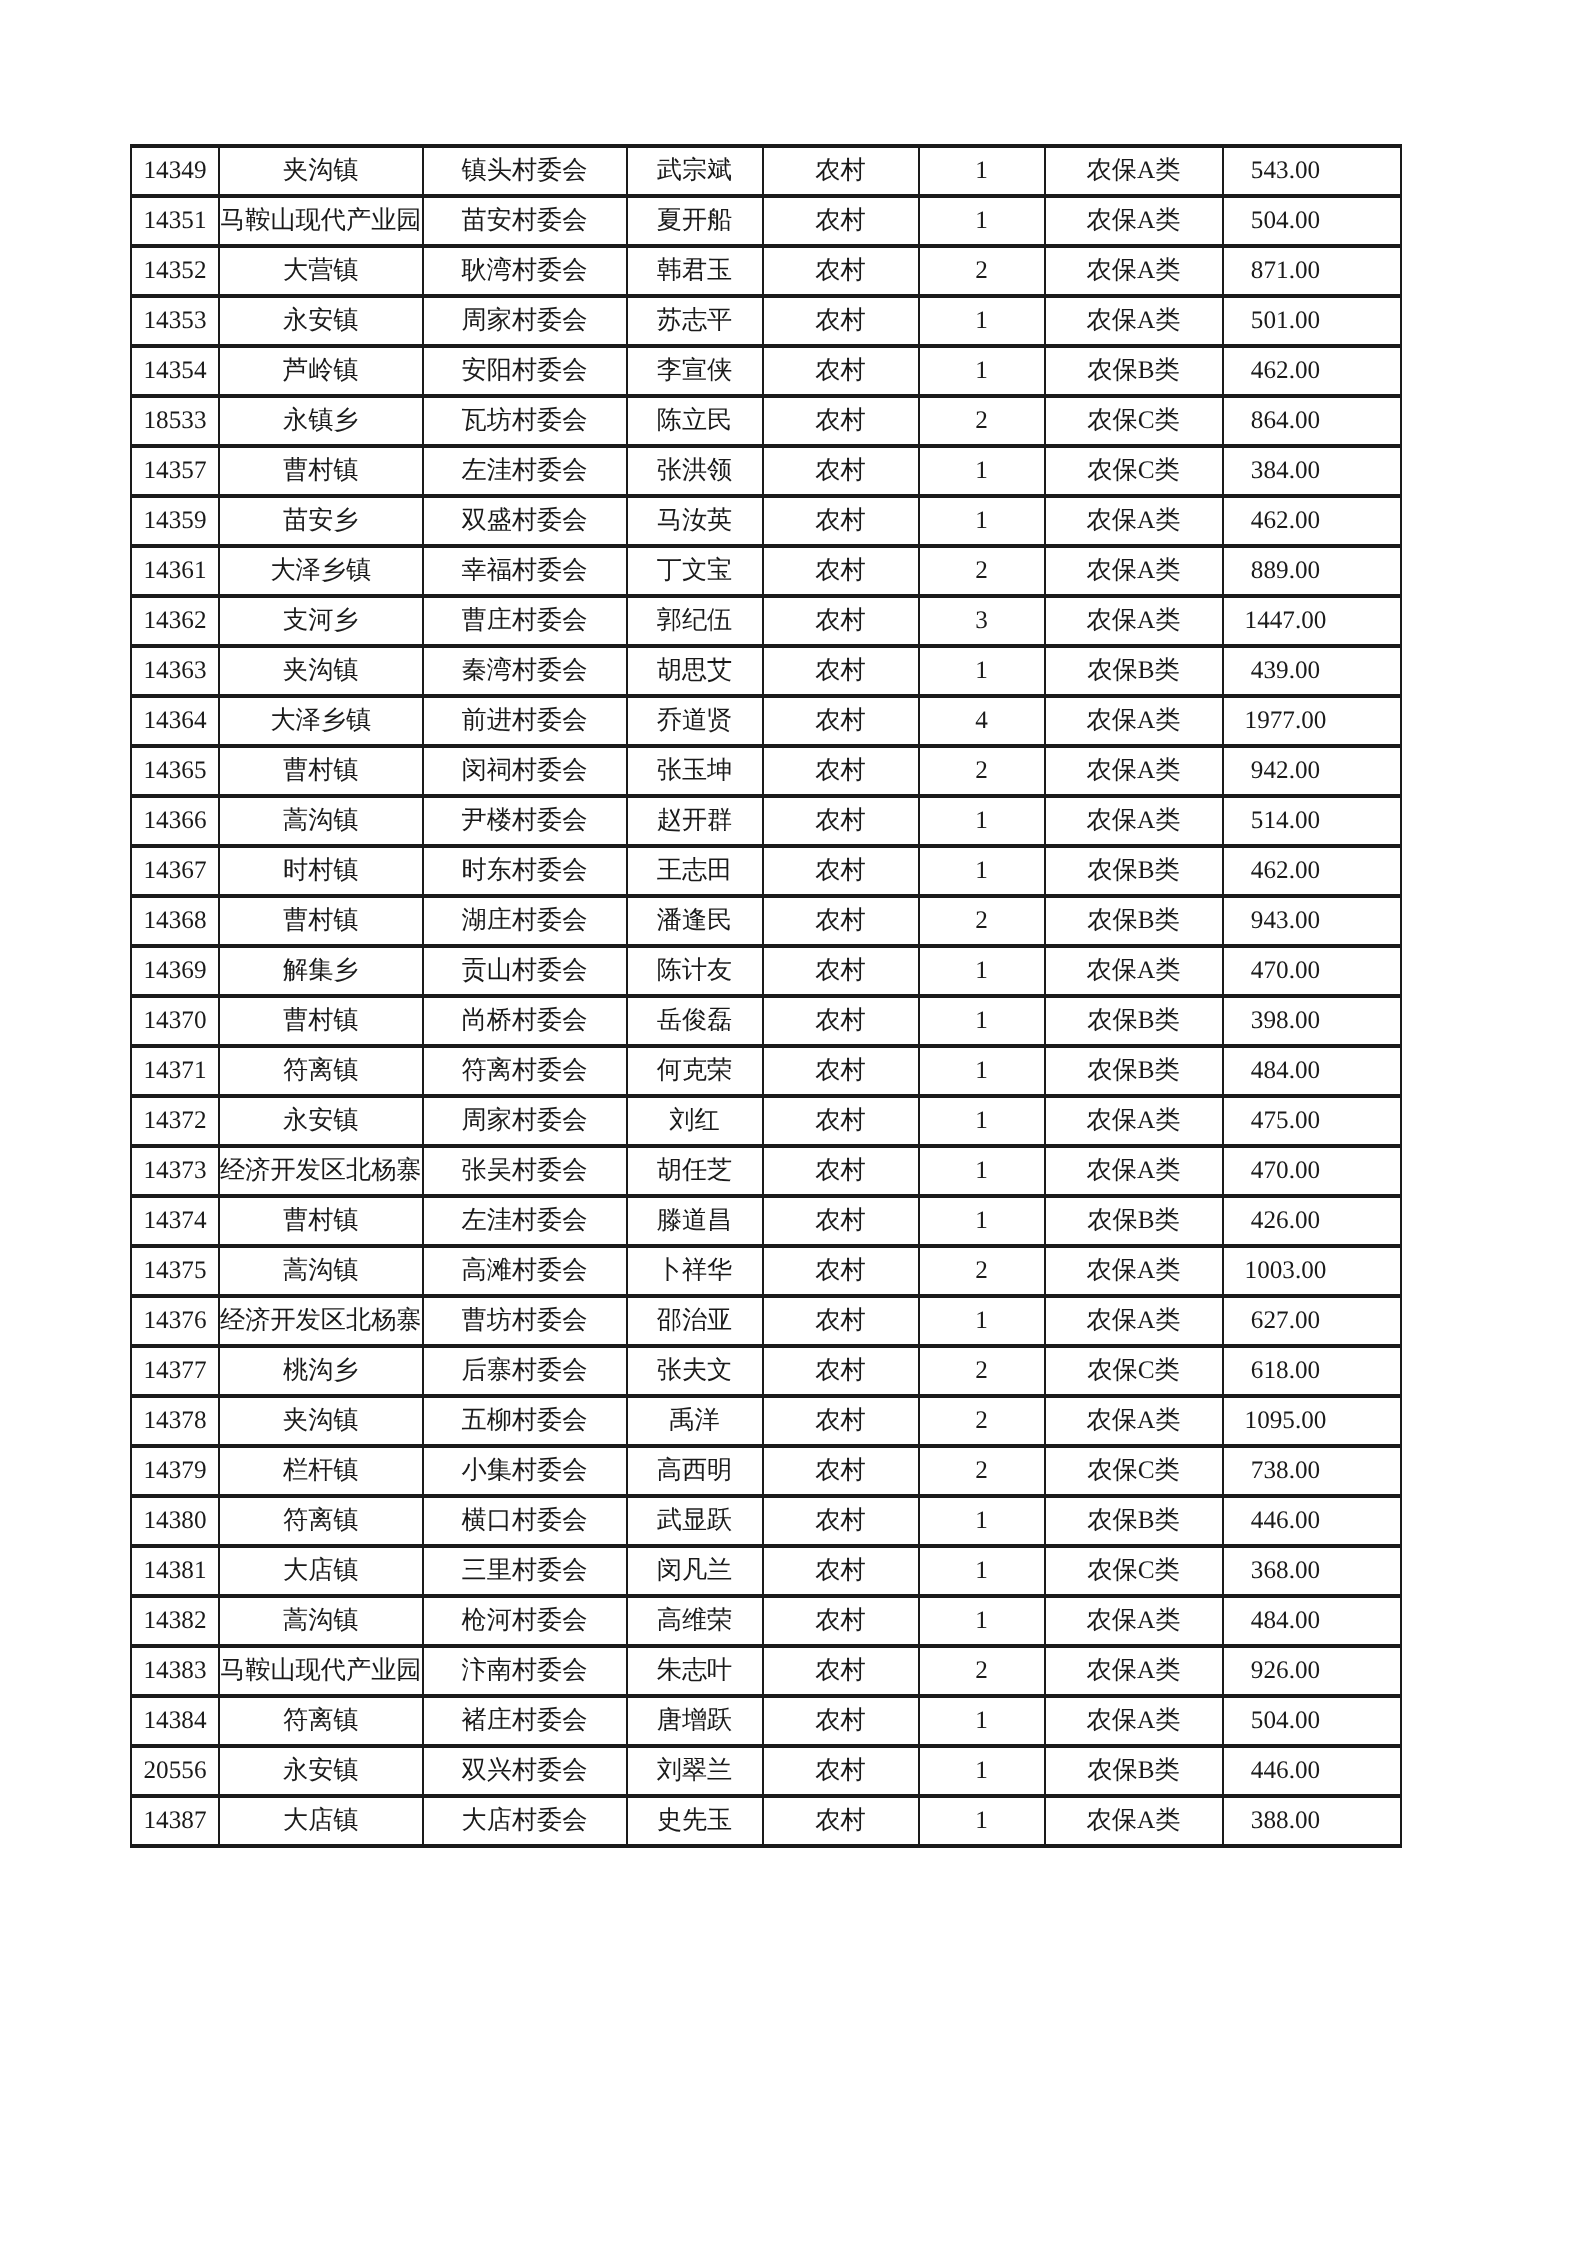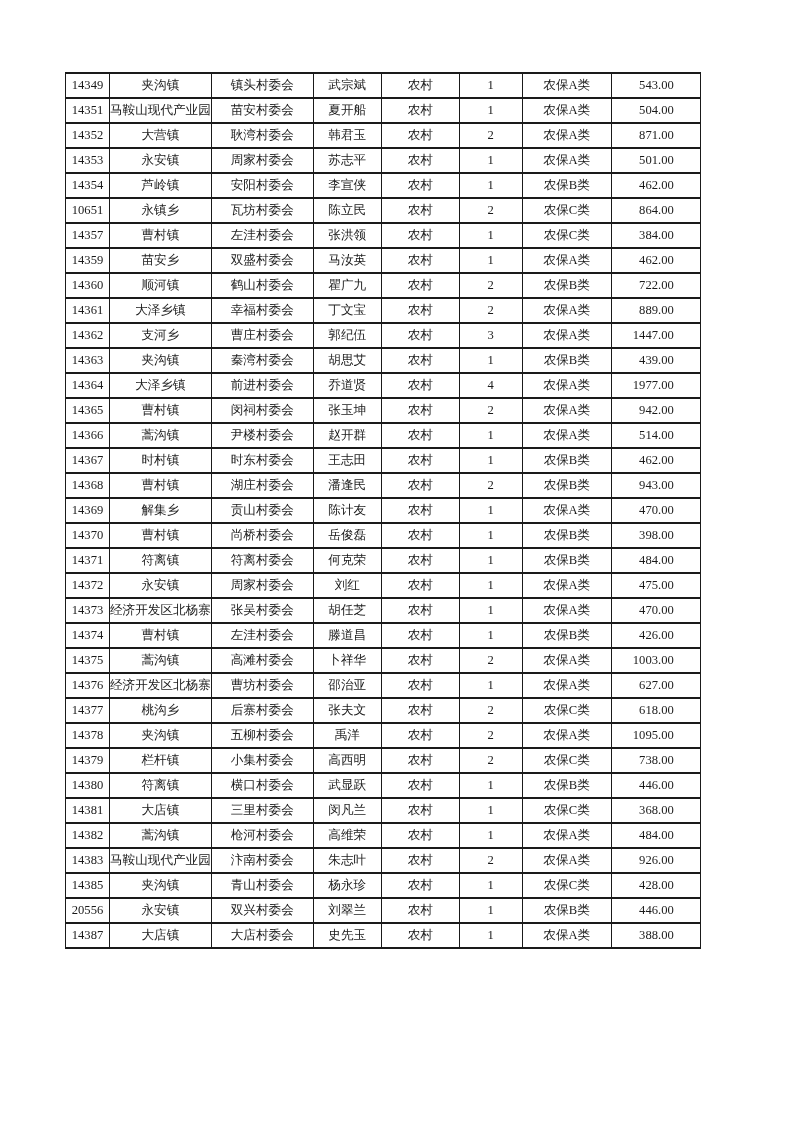--- a/index.html
+++ b/index.html
@@ -29,21 +29,21 @@
     vertical-align: middle;
     overflow: hidden;
   }
   .cw {
     overflow: hidden;
     white-space: nowrap;
     text-align: center;
     width: 100%;
   }
   td.c7 .cw {
-    text-align: right;
+    text-align: center;
     padding-right: 26px;
     box-sizing: border-box;
   }
   
   col.c0 { width: 44px; }
   col.c1 { width: 67px; }
   col.c2 { width: 102px; }
   col.c3 { width: 68px; }
   col.c4 { width: 78px; }
   col.c5 { width: 63px; }
@@ -191,21 +191,21 @@
           </td>
           <td class="c6">
             <div class="cw">农保B类</div>
           </td>
           <td class="c7">
             <div class="cw">462.00</div>
           </td>
         </tr>
         <tr>
           <td class="c0">
-            <div class="cw">10651</div>
+            <div class="cw">18533</div>
           </td>
           <td class="c1">
             <div class="cw">永镇乡</div>
           </td>
           <td class="c2">
             <div class="cw">瓦坊村委会</div>
           </td>
           <td class="c3">
             <div class="cw">陈立民</div>
           </td>
@@ -269,666 +269,640 @@
           </td>
           <td class="c6">
             <div class="cw">农保A类</div>
           </td>
           <td class="c7">
             <div class="cw">462.00</div>
           </td>
         </tr>
         <tr>
           <td class="c0">
-            <div class="cw">14360</div>
-          </td>
-          <td class="c1">
-            <div class="cw">顺河镇</div>
-          </td>
-          <td class="c2">
-            <div class="cw">鹤山村委会</div>
-          </td>
-          <td class="c3">
-            <div class="cw">瞿广九</div>
+            <div class="cw">14361</div>
+          </td>
+          <td class="c1">
+            <div class="cw">大泽乡镇</div>
+          </td>
+          <td class="c2">
+            <div class="cw">幸福村委会</div>
+          </td>
+          <td class="c3">
+            <div class="cw">丁文宝</div>
           </td>
           <td class="c4">
             <div class="cw">农村</div>
           </td>
           <td class="c5">
             <div class="cw">2</div>
           </td>
           <td class="c6">
+            <div class="cw">农保A类</div>
+          </td>
+          <td class="c7">
+            <div class="cw">889.00</div>
+          </td>
+        </tr>
+        <tr>
+          <td class="c0">
+            <div class="cw">14362</div>
+          </td>
+          <td class="c1">
+            <div class="cw">支河乡</div>
+          </td>
+          <td class="c2">
+            <div class="cw">曹庄村委会</div>
+          </td>
+          <td class="c3">
+            <div class="cw">郭纪伍</div>
+          </td>
+          <td class="c4">
+            <div class="cw">农村</div>
+          </td>
+          <td class="c5">
+            <div class="cw">3</div>
+          </td>
+          <td class="c6">
+            <div class="cw">农保A类</div>
+          </td>
+          <td class="c7">
+            <div class="cw">1447.00</div>
+          </td>
+        </tr>
+        <tr>
+          <td class="c0">
+            <div class="cw">14363</div>
+          </td>
+          <td class="c1">
+            <div class="cw">夹沟镇</div>
+          </td>
+          <td class="c2">
+            <div class="cw">秦湾村委会</div>
+          </td>
+          <td class="c3">
+            <div class="cw">胡思艾</div>
+          </td>
+          <td class="c4">
+            <div class="cw">农村</div>
+          </td>
+          <td class="c5">
+            <div class="cw">1</div>
+          </td>
+          <td class="c6">
             <div class="cw">农保B类</div>
           </td>
           <td class="c7">
-            <div class="cw">722.00</div>
-          </td>
-        </tr>
-        <tr>
-          <td class="c0">
-            <div class="cw">14361</div>
+            <div class="cw">439.00</div>
+          </td>
+        </tr>
+        <tr>
+          <td class="c0">
+            <div class="cw">14364</div>
           </td>
           <td class="c1">
             <div class="cw">大泽乡镇</div>
           </td>
           <td class="c2">
-            <div class="cw">幸福村委会</div>
-          </td>
-          <td class="c3">
-            <div class="cw">丁文宝</div>
+            <div class="cw">前进村委会</div>
+          </td>
+          <td class="c3">
+            <div class="cw">乔道贤</div>
+          </td>
+          <td class="c4">
+            <div class="cw">农村</div>
+          </td>
+          <td class="c5">
+            <div class="cw">4</div>
+          </td>
+          <td class="c6">
+            <div class="cw">农保A类</div>
+          </td>
+          <td class="c7">
+            <div class="cw">1977.00</div>
+          </td>
+        </tr>
+        <tr>
+          <td class="c0">
+            <div class="cw">14365</div>
+          </td>
+          <td class="c1">
+            <div class="cw">曹村镇</div>
+          </td>
+          <td class="c2">
+            <div class="cw">闵祠村委会</div>
+          </td>
+          <td class="c3">
+            <div class="cw">张玉坤</div>
           </td>
           <td class="c4">
             <div class="cw">农村</div>
           </td>
           <td class="c5">
             <div class="cw">2</div>
           </td>
           <td class="c6">
             <div class="cw">农保A类</div>
           </td>
           <td class="c7">
-            <div class="cw">889.00</div>
-          </td>
-        </tr>
-        <tr>
-          <td class="c0">
-            <div class="cw">14362</div>
-          </td>
-          <td class="c1">
-            <div class="cw">支河乡</div>
-          </td>
-          <td class="c2">
-            <div class="cw">曹庄村委会</div>
-          </td>
-          <td class="c3">
-            <div class="cw">郭纪伍</div>
-          </td>
-          <td class="c4">
-            <div class="cw">农村</div>
-          </td>
-          <td class="c5">
-            <div class="cw">3</div>
-          </td>
-          <td class="c6">
-            <div class="cw">农保A类</div>
-          </td>
-          <td class="c7">
-            <div class="cw">1447.00</div>
-          </td>
-        </tr>
-        <tr>
-          <td class="c0">
-            <div class="cw">14363</div>
+            <div class="cw">942.00</div>
+          </td>
+        </tr>
+        <tr>
+          <td class="c0">
+            <div class="cw">14366</div>
+          </td>
+          <td class="c1">
+            <div class="cw">蒿沟镇</div>
+          </td>
+          <td class="c2">
+            <div class="cw">尹楼村委会</div>
+          </td>
+          <td class="c3">
+            <div class="cw">赵开群</div>
+          </td>
+          <td class="c4">
+            <div class="cw">农村</div>
+          </td>
+          <td class="c5">
+            <div class="cw">1</div>
+          </td>
+          <td class="c6">
+            <div class="cw">农保A类</div>
+          </td>
+          <td class="c7">
+            <div class="cw">514.00</div>
+          </td>
+        </tr>
+        <tr>
+          <td class="c0">
+            <div class="cw">14367</div>
+          </td>
+          <td class="c1">
+            <div class="cw">时村镇</div>
+          </td>
+          <td class="c2">
+            <div class="cw">时东村委会</div>
+          </td>
+          <td class="c3">
+            <div class="cw">王志田</div>
+          </td>
+          <td class="c4">
+            <div class="cw">农村</div>
+          </td>
+          <td class="c5">
+            <div class="cw">1</div>
+          </td>
+          <td class="c6">
+            <div class="cw">农保B类</div>
+          </td>
+          <td class="c7">
+            <div class="cw">462.00</div>
+          </td>
+        </tr>
+        <tr>
+          <td class="c0">
+            <div class="cw">14368</div>
+          </td>
+          <td class="c1">
+            <div class="cw">曹村镇</div>
+          </td>
+          <td class="c2">
+            <div class="cw">湖庄村委会</div>
+          </td>
+          <td class="c3">
+            <div class="cw">潘逢民</div>
+          </td>
+          <td class="c4">
+            <div class="cw">农村</div>
+          </td>
+          <td class="c5">
+            <div class="cw">2</div>
+          </td>
+          <td class="c6">
+            <div class="cw">农保B类</div>
+          </td>
+          <td class="c7">
+            <div class="cw">943.00</div>
+          </td>
+        </tr>
+        <tr>
+          <td class="c0">
+            <div class="cw">14369</div>
+          </td>
+          <td class="c1">
+            <div class="cw">解集乡</div>
+          </td>
+          <td class="c2">
+            <div class="cw">贡山村委会</div>
+          </td>
+          <td class="c3">
+            <div class="cw">陈计友</div>
+          </td>
+          <td class="c4">
+            <div class="cw">农村</div>
+          </td>
+          <td class="c5">
+            <div class="cw">1</div>
+          </td>
+          <td class="c6">
+            <div class="cw">农保A类</div>
+          </td>
+          <td class="c7">
+            <div class="cw">470.00</div>
+          </td>
+        </tr>
+        <tr>
+          <td class="c0">
+            <div class="cw">14370</div>
+          </td>
+          <td class="c1">
+            <div class="cw">曹村镇</div>
+          </td>
+          <td class="c2">
+            <div class="cw">尚桥村委会</div>
+          </td>
+          <td class="c3">
+            <div class="cw">岳俊磊</div>
+          </td>
+          <td class="c4">
+            <div class="cw">农村</div>
+          </td>
+          <td class="c5">
+            <div class="cw">1</div>
+          </td>
+          <td class="c6">
+            <div class="cw">农保B类</div>
+          </td>
+          <td class="c7">
+            <div class="cw">398.00</div>
+          </td>
+        </tr>
+        <tr>
+          <td class="c0">
+            <div class="cw">14371</div>
+          </td>
+          <td class="c1">
+            <div class="cw">符离镇</div>
+          </td>
+          <td class="c2">
+            <div class="cw">符离村委会</div>
+          </td>
+          <td class="c3">
+            <div class="cw">何克荣</div>
+          </td>
+          <td class="c4">
+            <div class="cw">农村</div>
+          </td>
+          <td class="c5">
+            <div class="cw">1</div>
+          </td>
+          <td class="c6">
+            <div class="cw">农保B类</div>
+          </td>
+          <td class="c7">
+            <div class="cw">484.00</div>
+          </td>
+        </tr>
+        <tr>
+          <td class="c0">
+            <div class="cw">14372</div>
+          </td>
+          <td class="c1">
+            <div class="cw">永安镇</div>
+          </td>
+          <td class="c2">
+            <div class="cw">周家村委会</div>
+          </td>
+          <td class="c3">
+            <div class="cw">刘红</div>
+          </td>
+          <td class="c4">
+            <div class="cw">农村</div>
+          </td>
+          <td class="c5">
+            <div class="cw">1</div>
+          </td>
+          <td class="c6">
+            <div class="cw">农保A类</div>
+          </td>
+          <td class="c7">
+            <div class="cw">475.00</div>
+          </td>
+        </tr>
+        <tr>
+          <td class="c0">
+            <div class="cw">14373</div>
+          </td>
+          <td class="c1">
+            <div class="cw">经济开发区北杨寨</div>
+          </td>
+          <td class="c2">
+            <div class="cw">张吴村委会</div>
+          </td>
+          <td class="c3">
+            <div class="cw">胡任芝</div>
+          </td>
+          <td class="c4">
+            <div class="cw">农村</div>
+          </td>
+          <td class="c5">
+            <div class="cw">1</div>
+          </td>
+          <td class="c6">
+            <div class="cw">农保A类</div>
+          </td>
+          <td class="c7">
+            <div class="cw">470.00</div>
+          </td>
+        </tr>
+        <tr>
+          <td class="c0">
+            <div class="cw">14374</div>
+          </td>
+          <td class="c1">
+            <div class="cw">曹村镇</div>
+          </td>
+          <td class="c2">
+            <div class="cw">左洼村委会</div>
+          </td>
+          <td class="c3">
+            <div class="cw">滕道昌</div>
+          </td>
+          <td class="c4">
+            <div class="cw">农村</div>
+          </td>
+          <td class="c5">
+            <div class="cw">1</div>
+          </td>
+          <td class="c6">
+            <div class="cw">农保B类</div>
+          </td>
+          <td class="c7">
+            <div class="cw">426.00</div>
+          </td>
+        </tr>
+        <tr>
+          <td class="c0">
+            <div class="cw">14375</div>
+          </td>
+          <td class="c1">
+            <div class="cw">蒿沟镇</div>
+          </td>
+          <td class="c2">
+            <div class="cw">高滩村委会</div>
+          </td>
+          <td class="c3">
+            <div class="cw">卜祥华</div>
+          </td>
+          <td class="c4">
+            <div class="cw">农村</div>
+          </td>
+          <td class="c5">
+            <div class="cw">2</div>
+          </td>
+          <td class="c6">
+            <div class="cw">农保A类</div>
+          </td>
+          <td class="c7">
+            <div class="cw">1003.00</div>
+          </td>
+        </tr>
+        <tr>
+          <td class="c0">
+            <div class="cw">14376</div>
+          </td>
+          <td class="c1">
+            <div class="cw">经济开发区北杨寨</div>
+          </td>
+          <td class="c2">
+            <div class="cw">曹坊村委会</div>
+          </td>
+          <td class="c3">
+            <div class="cw">邵治亚</div>
+          </td>
+          <td class="c4">
+            <div class="cw">农村</div>
+          </td>
+          <td class="c5">
+            <div class="cw">1</div>
+          </td>
+          <td class="c6">
+            <div class="cw">农保A类</div>
+          </td>
+          <td class="c7">
+            <div class="cw">627.00</div>
+          </td>
+        </tr>
+        <tr>
+          <td class="c0">
+            <div class="cw">14377</div>
+          </td>
+          <td class="c1">
+            <div class="cw">桃沟乡</div>
+          </td>
+          <td class="c2">
+            <div class="cw">后寨村委会</div>
+          </td>
+          <td class="c3">
+            <div class="cw">张夫文</div>
+          </td>
+          <td class="c4">
+            <div class="cw">农村</div>
+          </td>
+          <td class="c5">
+            <div class="cw">2</div>
+          </td>
+          <td class="c6">
+            <div class="cw">农保C类</div>
+          </td>
+          <td class="c7">
+            <div class="cw">618.00</div>
+          </td>
+        </tr>
+        <tr>
+          <td class="c0">
+            <div class="cw">14378</div>
           </td>
           <td class="c1">
             <div class="cw">夹沟镇</div>
           </td>
           <td class="c2">
-            <div class="cw">秦湾村委会</div>
-          </td>
-          <td class="c3">
-            <div class="cw">胡思艾</div>
+            <div class="cw">五柳村委会</div>
+          </td>
+          <td class="c3">
+            <div class="cw">禹洋</div>
+          </td>
+          <td class="c4">
+            <div class="cw">农村</div>
+          </td>
+          <td class="c5">
+            <div class="cw">2</div>
+          </td>
+          <td class="c6">
+            <div class="cw">农保A类</div>
+          </td>
+          <td class="c7">
+            <div class="cw">1095.00</div>
+          </td>
+        </tr>
+        <tr>
+          <td class="c0">
+            <div class="cw">14379</div>
+          </td>
+          <td class="c1">
+            <div class="cw">栏杆镇</div>
+          </td>
+          <td class="c2">
+            <div class="cw">小集村委会</div>
+          </td>
+          <td class="c3">
+            <div class="cw">高西明</div>
+          </td>
+          <td class="c4">
+            <div class="cw">农村</div>
+          </td>
+          <td class="c5">
+            <div class="cw">2</div>
+          </td>
+          <td class="c6">
+            <div class="cw">农保C类</div>
+          </td>
+          <td class="c7">
+            <div class="cw">738.00</div>
+          </td>
+        </tr>
+        <tr>
+          <td class="c0">
+            <div class="cw">14380</div>
+          </td>
+          <td class="c1">
+            <div class="cw">符离镇</div>
+          </td>
+          <td class="c2">
+            <div class="cw">横口村委会</div>
+          </td>
+          <td class="c3">
+            <div class="cw">武显跃</div>
           </td>
           <td class="c4">
             <div class="cw">农村</div>
           </td>
           <td class="c5">
             <div class="cw">1</div>
           </td>
           <td class="c6">
             <div class="cw">农保B类</div>
           </td>
           <td class="c7">
-            <div class="cw">439.00</div>
-          </td>
-        </tr>
-        <tr>
-          <td class="c0">
-            <div class="cw">14364</div>
-          </td>
-          <td class="c1">
-            <div class="cw">大泽乡镇</div>
-          </td>
-          <td class="c2">
-            <div class="cw">前进村委会</div>
-          </td>
-          <td class="c3">
-            <div class="cw">乔道贤</div>
-          </td>
-          <td class="c4">
-            <div class="cw">农村</div>
-          </td>
-          <td class="c5">
-            <div class="cw">4</div>
-          </td>
-          <td class="c6">
-            <div class="cw">农保A类</div>
-          </td>
-          <td class="c7">
-            <div class="cw">1977.00</div>
-          </td>
-        </tr>
-        <tr>
-          <td class="c0">
-            <div class="cw">14365</div>
-          </td>
-          <td class="c1">
-            <div class="cw">曹村镇</div>
-          </td>
-          <td class="c2">
-            <div class="cw">闵祠村委会</div>
-          </td>
-          <td class="c3">
-            <div class="cw">张玉坤</div>
+            <div class="cw">446.00</div>
+          </td>
+        </tr>
+        <tr>
+          <td class="c0">
+            <div class="cw">14381</div>
+          </td>
+          <td class="c1">
+            <div class="cw">大店镇</div>
+          </td>
+          <td class="c2">
+            <div class="cw">三里村委会</div>
+          </td>
+          <td class="c3">
+            <div class="cw">闵凡兰</div>
+          </td>
+          <td class="c4">
+            <div class="cw">农村</div>
+          </td>
+          <td class="c5">
+            <div class="cw">1</div>
+          </td>
+          <td class="c6">
+            <div class="cw">农保C类</div>
+          </td>
+          <td class="c7">
+            <div class="cw">368.00</div>
+          </td>
+        </tr>
+        <tr>
+          <td class="c0">
+            <div class="cw">14382</div>
+          </td>
+          <td class="c1">
+            <div class="cw">蒿沟镇</div>
+          </td>
+          <td class="c2">
+            <div class="cw">枪河村委会</div>
+          </td>
+          <td class="c3">
+            <div class="cw">高维荣</div>
+          </td>
+          <td class="c4">
+            <div class="cw">农村</div>
+          </td>
+          <td class="c5">
+            <div class="cw">1</div>
+          </td>
+          <td class="c6">
+            <div class="cw">农保A类</div>
+          </td>
+          <td class="c7">
+            <div class="cw">484.00</div>
+          </td>
+        </tr>
+        <tr>
+          <td class="c0">
+            <div class="cw">14383</div>
+          </td>
+          <td class="c1">
+            <div class="cw">马鞍山现代产业园</div>
+          </td>
+          <td class="c2">
+            <div class="cw">汴南村委会</div>
+          </td>
+          <td class="c3">
+            <div class="cw">朱志叶</div>
           </td>
           <td class="c4">
             <div class="cw">农村</div>
           </td>
           <td class="c5">
             <div class="cw">2</div>
           </td>
           <td class="c6">
             <div class="cw">农保A类</div>
           </td>
           <td class="c7">
-            <div class="cw">942.00</div>
-          </td>
-        </tr>
-        <tr>
-          <td class="c0">
-            <div class="cw">14366</div>
-          </td>
-          <td class="c1">
-            <div class="cw">蒿沟镇</div>
-          </td>
-          <td class="c2">
-            <div class="cw">尹楼村委会</div>
-          </td>
-          <td class="c3">
-            <div class="cw">赵开群</div>
-          </td>
-          <td class="c4">
-            <div class="cw">农村</div>
-          </td>
-          <td class="c5">
-            <div class="cw">1</div>
-          </td>
-          <td class="c6">
-            <div class="cw">农保A类</div>
-          </td>
-          <td class="c7">
-            <div class="cw">514.00</div>
-          </td>
-        </tr>
-        <tr>
-          <td class="c0">
-            <div class="cw">14367</div>
-          </td>
-          <td class="c1">
-            <div class="cw">时村镇</div>
-          </td>
-          <td class="c2">
-            <div class="cw">时东村委会</div>
-          </td>
-          <td class="c3">
-            <div class="cw">王志田</div>
-          </td>
-          <td class="c4">
-            <div class="cw">农村</div>
-          </td>
-          <td class="c5">
-            <div class="cw">1</div>
-          </td>
-          <td class="c6">
-            <div class="cw">农保B类</div>
-          </td>
-          <td class="c7">
-            <div class="cw">462.00</div>
-          </td>
-        </tr>
-        <tr>
-          <td class="c0">
-            <div class="cw">14368</div>
-          </td>
-          <td class="c1">
-            <div class="cw">曹村镇</div>
-          </td>
-          <td class="c2">
-            <div class="cw">湖庄村委会</div>
-          </td>
-          <td class="c3">
-            <div class="cw">潘逢民</div>
-          </td>
-          <td class="c4">
-            <div class="cw">农村</div>
-          </td>
-          <td class="c5">
-            <div class="cw">2</div>
-          </td>
-          <td class="c6">
-            <div class="cw">农保B类</div>
-          </td>
-          <td class="c7">
-            <div class="cw">943.00</div>
-          </td>
-        </tr>
-        <tr>
-          <td class="c0">
-            <div class="cw">14369</div>
-          </td>
-          <td class="c1">
-            <div class="cw">解集乡</div>
-          </td>
-          <td class="c2">
-            <div class="cw">贡山村委会</div>
-          </td>
-          <td class="c3">
-            <div class="cw">陈计友</div>
-          </td>
-          <td class="c4">
-            <div class="cw">农村</div>
-          </td>
-          <td class="c5">
-            <div class="cw">1</div>
-          </td>
-          <td class="c6">
-            <div class="cw">农保A类</div>
-          </td>
-          <td class="c7">
-            <div class="cw">470.00</div>
-          </td>
-        </tr>
-        <tr>
-          <td class="c0">
-            <div class="cw">14370</div>
-          </td>
-          <td class="c1">
-            <div class="cw">曹村镇</div>
-          </td>
-          <td class="c2">
-            <div class="cw">尚桥村委会</div>
-          </td>
-          <td class="c3">
-            <div class="cw">岳俊磊</div>
-          </td>
-          <td class="c4">
-            <div class="cw">农村</div>
-          </td>
-          <td class="c5">
-            <div class="cw">1</div>
-          </td>
-          <td class="c6">
-            <div class="cw">农保B类</div>
-          </td>
-          <td class="c7">
-            <div class="cw">398.00</div>
-          </td>
-        </tr>
-        <tr>
-          <td class="c0">
-            <div class="cw">14371</div>
+            <div class="cw">926.00</div>
+          </td>
+        </tr>
+        <tr>
+          <td class="c0">
+            <div class="cw">14384</div>
           </td>
           <td class="c1">
             <div class="cw">符离镇</div>
           </td>
           <td class="c2">
-            <div class="cw">符离村委会</div>
-          </td>
-          <td class="c3">
-            <div class="cw">何克荣</div>
-          </td>
-          <td class="c4">
-            <div class="cw">农村</div>
-          </td>
-          <td class="c5">
-            <div class="cw">1</div>
-          </td>
-          <td class="c6">
-            <div class="cw">农保B类</div>
-          </td>
-          <td class="c7">
-            <div class="cw">484.00</div>
-          </td>
-        </tr>
-        <tr>
-          <td class="c0">
-            <div class="cw">14372</div>
-          </td>
-          <td class="c1">
-            <div class="cw">永安镇</div>
-          </td>
-          <td class="c2">
-            <div class="cw">周家村委会</div>
-          </td>
-          <td class="c3">
-            <div class="cw">刘红</div>
-          </td>
-          <td class="c4">
-            <div class="cw">农村</div>
-          </td>
-          <td class="c5">
-            <div class="cw">1</div>
-          </td>
-          <td class="c6">
-            <div class="cw">农保A类</div>
-          </td>
-          <td class="c7">
-            <div class="cw">475.00</div>
-          </td>
-        </tr>
-        <tr>
-          <td class="c0">
-            <div class="cw">14373</div>
-          </td>
-          <td class="c1">
-            <div class="cw">经济开发区北杨寨</div>
-          </td>
-          <td class="c2">
-            <div class="cw">张吴村委会</div>
-          </td>
-          <td class="c3">
-            <div class="cw">胡任芝</div>
-          </td>
-          <td class="c4">
-            <div class="cw">农村</div>
-          </td>
-          <td class="c5">
-            <div class="cw">1</div>
-          </td>
-          <td class="c6">
-            <div class="cw">农保A类</div>
-          </td>
-          <td class="c7">
-            <div class="cw">470.00</div>
-          </td>
-        </tr>
-        <tr>
-          <td class="c0">
-            <div class="cw">14374</div>
-          </td>
-          <td class="c1">
-            <div class="cw">曹村镇</div>
-          </td>
-          <td class="c2">
-            <div class="cw">左洼村委会</div>
-          </td>
-          <td class="c3">
-            <div class="cw">滕道昌</div>
-          </td>
-          <td class="c4">
-            <div class="cw">农村</div>
-          </td>
-          <td class="c5">
-            <div class="cw">1</div>
-          </td>
-          <td class="c6">
-            <div class="cw">农保B类</div>
-          </td>
-          <td class="c7">
-            <div class="cw">426.00</div>
-          </td>
-        </tr>
-        <tr>
-          <td class="c0">
-            <div class="cw">14375</div>
-          </td>
-          <td class="c1">
-            <div class="cw">蒿沟镇</div>
-          </td>
-          <td class="c2">
-            <div class="cw">高滩村委会</div>
-          </td>
-          <td class="c3">
-            <div class="cw">卜祥华</div>
-          </td>
-          <td class="c4">
-            <div class="cw">农村</div>
-          </td>
-          <td class="c5">
-            <div class="cw">2</div>
-          </td>
-          <td class="c6">
-            <div class="cw">农保A类</div>
-          </td>
-          <td class="c7">
-            <div class="cw">1003.00</div>
-          </td>
-        </tr>
-        <tr>
-          <td class="c0">
-            <div class="cw">14376</div>
-          </td>
-          <td class="c1">
-            <div class="cw">经济开发区北杨寨</div>
-          </td>
-          <td class="c2">
-            <div class="cw">曹坊村委会</div>
-          </td>
-          <td class="c3">
-            <div class="cw">邵治亚</div>
-          </td>
-          <td class="c4">
-            <div class="cw">农村</div>
-          </td>
-          <td class="c5">
-            <div class="cw">1</div>
-          </td>
-          <td class="c6">
-            <div class="cw">农保A类</div>
-          </td>
-          <td class="c7">
-            <div class="cw">627.00</div>
-          </td>
-        </tr>
-        <tr>
-          <td class="c0">
-            <div class="cw">14377</div>
-          </td>
-          <td class="c1">
-            <div class="cw">桃沟乡</div>
-          </td>
-          <td class="c2">
-            <div class="cw">后寨村委会</div>
-          </td>
-          <td class="c3">
-            <div class="cw">张夫文</div>
-          </td>
-          <td class="c4">
-            <div class="cw">农村</div>
-          </td>
-          <td class="c5">
-            <div class="cw">2</div>
-          </td>
-          <td class="c6">
-            <div class="cw">农保C类</div>
-          </td>
-          <td class="c7">
-            <div class="cw">618.00</div>
-          </td>
-        </tr>
-        <tr>
-          <td class="c0">
-            <div class="cw">14378</div>
-          </td>
-          <td class="c1">
-            <div class="cw">夹沟镇</div>
-          </td>
-          <td class="c2">
-            <div class="cw">五柳村委会</div>
-          </td>
-          <td class="c3">
-            <div class="cw">禹洋</div>
-          </td>
-          <td class="c4">
-            <div class="cw">农村</div>
-          </td>
-          <td class="c5">
-            <div class="cw">2</div>
-          </td>
-          <td class="c6">
-            <div class="cw">农保A类</div>
-          </td>
-          <td class="c7">
-            <div class="cw">1095.00</div>
-          </td>
-        </tr>
-        <tr>
-          <td class="c0">
-            <div class="cw">14379</div>
-          </td>
-          <td class="c1">
-            <div class="cw">栏杆镇</div>
-          </td>
-          <td class="c2">
-            <div class="cw">小集村委会</div>
-          </td>
-          <td class="c3">
-            <div class="cw">高西明</div>
-          </td>
-          <td class="c4">
-            <div class="cw">农村</div>
-          </td>
-          <td class="c5">
-            <div class="cw">2</div>
-          </td>
-          <td class="c6">
-            <div class="cw">农保C类</div>
-          </td>
-          <td class="c7">
-            <div class="cw">738.00</div>
-          </td>
-        </tr>
-        <tr>
-          <td class="c0">
-            <div class="cw">14380</div>
-          </td>
-          <td class="c1">
-            <div class="cw">符离镇</div>
-          </td>
-          <td class="c2">
-            <div class="cw">横口村委会</div>
-          </td>
-          <td class="c3">
-            <div class="cw">武显跃</div>
-          </td>
-          <td class="c4">
-            <div class="cw">农村</div>
-          </td>
-          <td class="c5">
-            <div class="cw">1</div>
-          </td>
-          <td class="c6">
-            <div class="cw">农保B类</div>
-          </td>
-          <td class="c7">
-            <div class="cw">446.00</div>
-          </td>
-        </tr>
-        <tr>
-          <td class="c0">
-            <div class="cw">14381</div>
-          </td>
-          <td class="c1">
-            <div class="cw">大店镇</div>
-          </td>
-          <td class="c2">
-            <div class="cw">三里村委会</div>
-          </td>
-          <td class="c3">
-            <div class="cw">闵凡兰</div>
-          </td>
-          <td class="c4">
-            <div class="cw">农村</div>
-          </td>
-          <td class="c5">
-            <div class="cw">1</div>
-          </td>
-          <td class="c6">
-            <div class="cw">农保C类</div>
-          </td>
-          <td class="c7">
-            <div class="cw">368.00</div>
-          </td>
-        </tr>
-        <tr>
-          <td class="c0">
-            <div class="cw">14382</div>
-          </td>
-          <td class="c1">
-            <div class="cw">蒿沟镇</div>
-          </td>
-          <td class="c2">
-            <div class="cw">枪河村委会</div>
-          </td>
-          <td class="c3">
-            <div class="cw">高维荣</div>
-          </td>
-          <td class="c4">
-            <div class="cw">农村</div>
-          </td>
-          <td class="c5">
-            <div class="cw">1</div>
-          </td>
-          <td class="c6">
-            <div class="cw">农保A类</div>
-          </td>
-          <td class="c7">
-            <div class="cw">484.00</div>
-          </td>
-        </tr>
-        <tr>
-          <td class="c0">
-            <div class="cw">14383</div>
-          </td>
-          <td class="c1">
-            <div class="cw">马鞍山现代产业园</div>
-          </td>
-          <td class="c2">
-            <div class="cw">汴南村委会</div>
-          </td>
-          <td class="c3">
-            <div class="cw">朱志叶</div>
-          </td>
-          <td class="c4">
-            <div class="cw">农村</div>
-          </td>
-          <td class="c5">
-            <div class="cw">2</div>
-          </td>
-          <td class="c6">
-            <div class="cw">农保A类</div>
-          </td>
-          <td class="c7">
-            <div class="cw">926.00</div>
-          </td>
-        </tr>
-        <tr>
-          <td class="c0">
-            <div class="cw">14385</div>
-          </td>
-          <td class="c1">
-            <div class="cw">夹沟镇</div>
-          </td>
-          <td class="c2">
-            <div class="cw">青山村委会</div>
-          </td>
-          <td class="c3">
-            <div class="cw">杨永珍</div>
-          </td>
-          <td class="c4">
-            <div class="cw">农村</div>
-          </td>
-          <td class="c5">
-            <div class="cw">1</div>
-          </td>
-          <td class="c6">
-            <div class="cw">农保C类</div>
-          </td>
-          <td class="c7">
-            <div class="cw">428.00</div>
+            <div class="cw">褚庄村委会</div>
+          </td>
+          <td class="c3">
+            <div class="cw">唐增跃</div>
+          </td>
+          <td class="c4">
+            <div class="cw">农村</div>
+          </td>
+          <td class="c5">
+            <div class="cw">1</div>
+          </td>
+          <td class="c6">
+            <div class="cw">农保A类</div>
+          </td>
+          <td class="c7">
+            <div class="cw">504.00</div>
           </td>
         </tr>
         <tr>
           <td class="c0">
             <div class="cw">20556</div>
           </td>
           <td class="c1">
             <div class="cw">永安镇</div>
           </td>
           <td class="c2">

